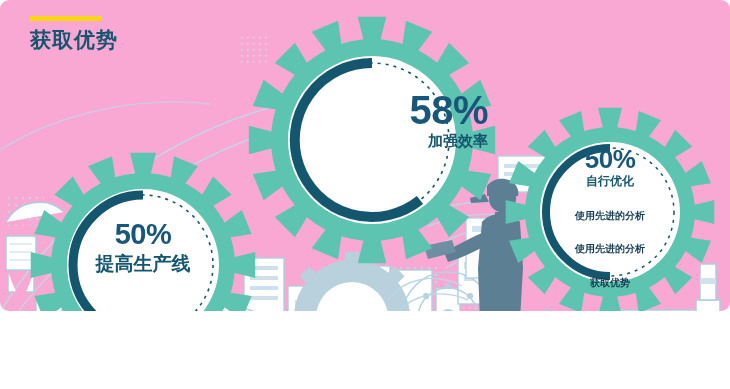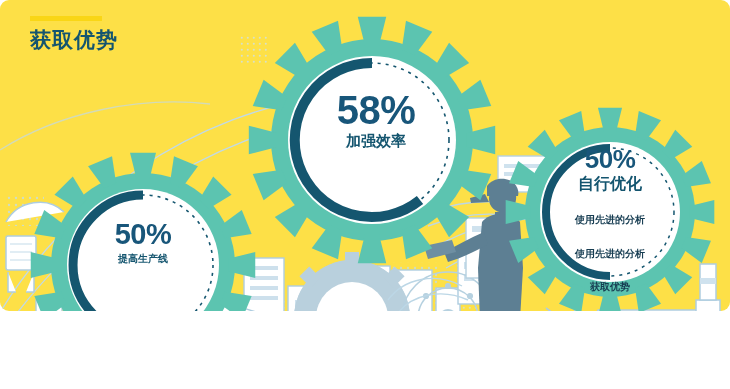--- a/index.html
+++ b/index.html
@@ -8,21 +8,21 @@
     background: #ffffff;
   }
   body {
     font-family: "Liberation Sans", "DejaVu Sans", sans-serif;
   }
   #stage {
     position: relative;
     width: 730px;
     height: 311px;
     overflow: hidden;
-    background: #fde047;
+    background: #f9a8d4;
     border-radius: 9px;
   }
   #bg-art {
     position: absolute;
     left: 0; top: 0;
     width: 730px;
     height: 389px;
     pointer-events: none;
   }
   #gears-layer {
@@ -66,31 +66,31 @@
   }
   .cap {
     font-weight: bold;
     color: #14556f;
   }
   .sub {
     font-weight: bold;
     color: #173d52;
   }
   
-  #label-center { left: 276px; top: 88px; width: 200px; }
+  #label-center { left: 288px; top: 88px; width: 200px; text-align: right; }
   #label-center .pct { font-size: 40px; }
   #label-center .cap { font-size: 15px; }
   
   #label-left { left: 48px; top: 218px; width: 190px; }
   #label-left .pct { font-size: 29px; }
-  #label-left .cap { font-size: 10px; margin-top: 3px; }
+  #label-left .cap { font-size: 19px; margin-top: 3px; }
   
   #label-right { left: 520px; top: 145px; width: 180px; }
   #label-right .pct { font-size: 26px; }
-  #label-right .cap { font-size: 16px; margin-top: 1px; }
+  #label-right .cap { font-size: 12px; margin-top: 1px; }
   #label-right .sub { font-size: 10px; margin-top: 20px; line-height: 1.35; }
 </style>
 </head>
 <body>
 
 <div id="stage">
 
   <svg id="bg-art" viewBox="0 0 730 389">
     <defs>
       <pattern id="dots" width="7" height="7" patternUnits="userSpaceOnUse">

